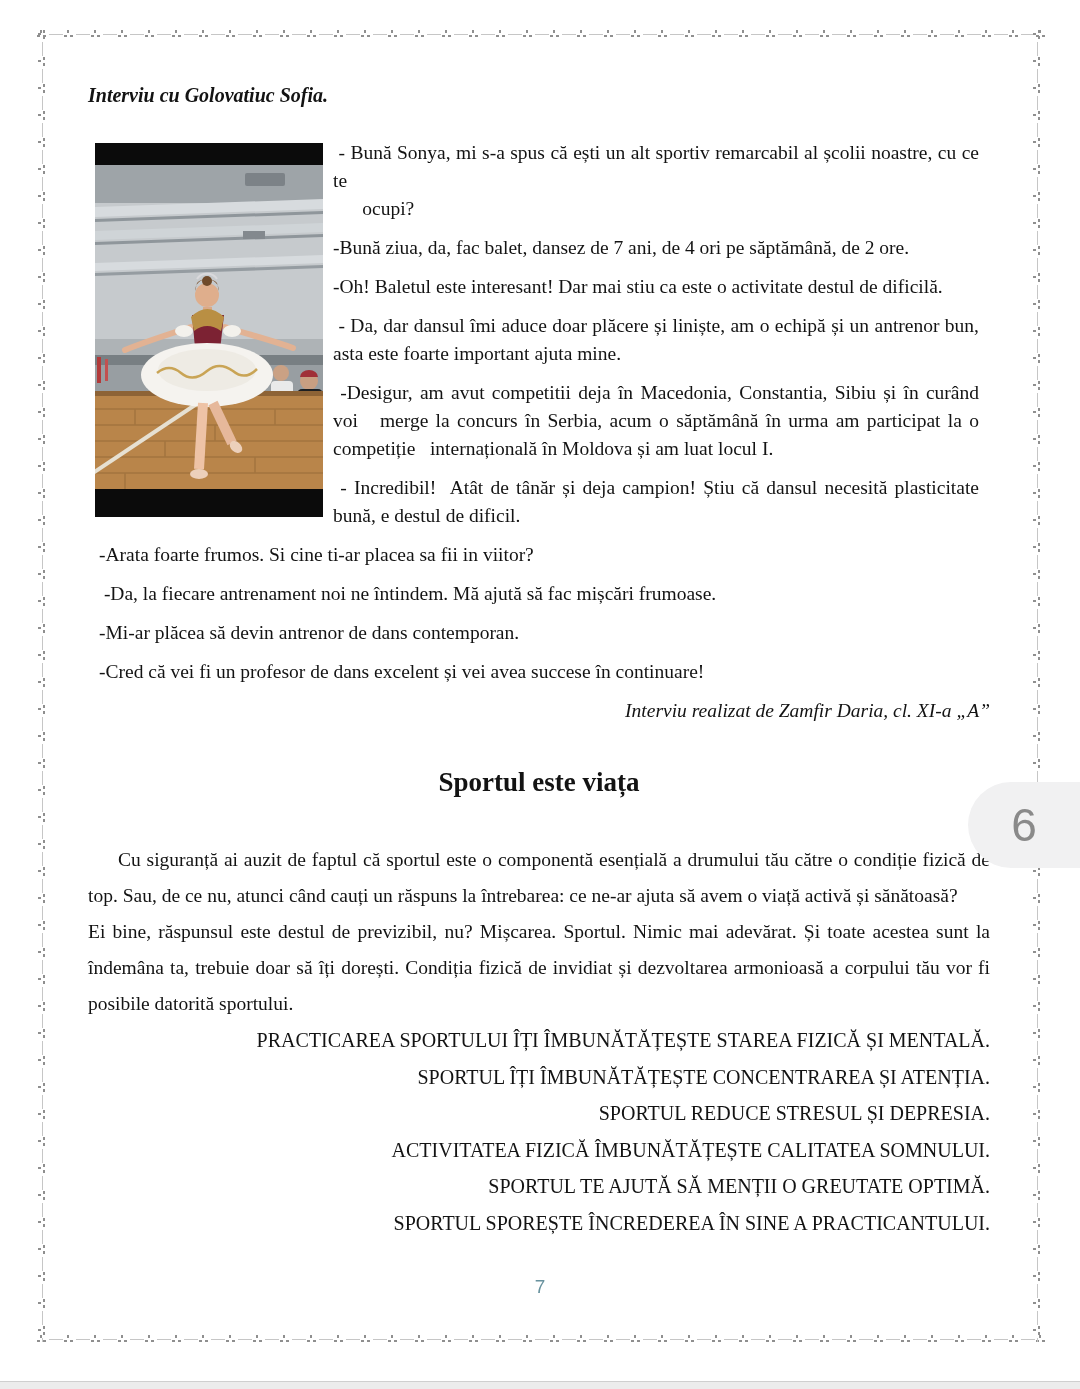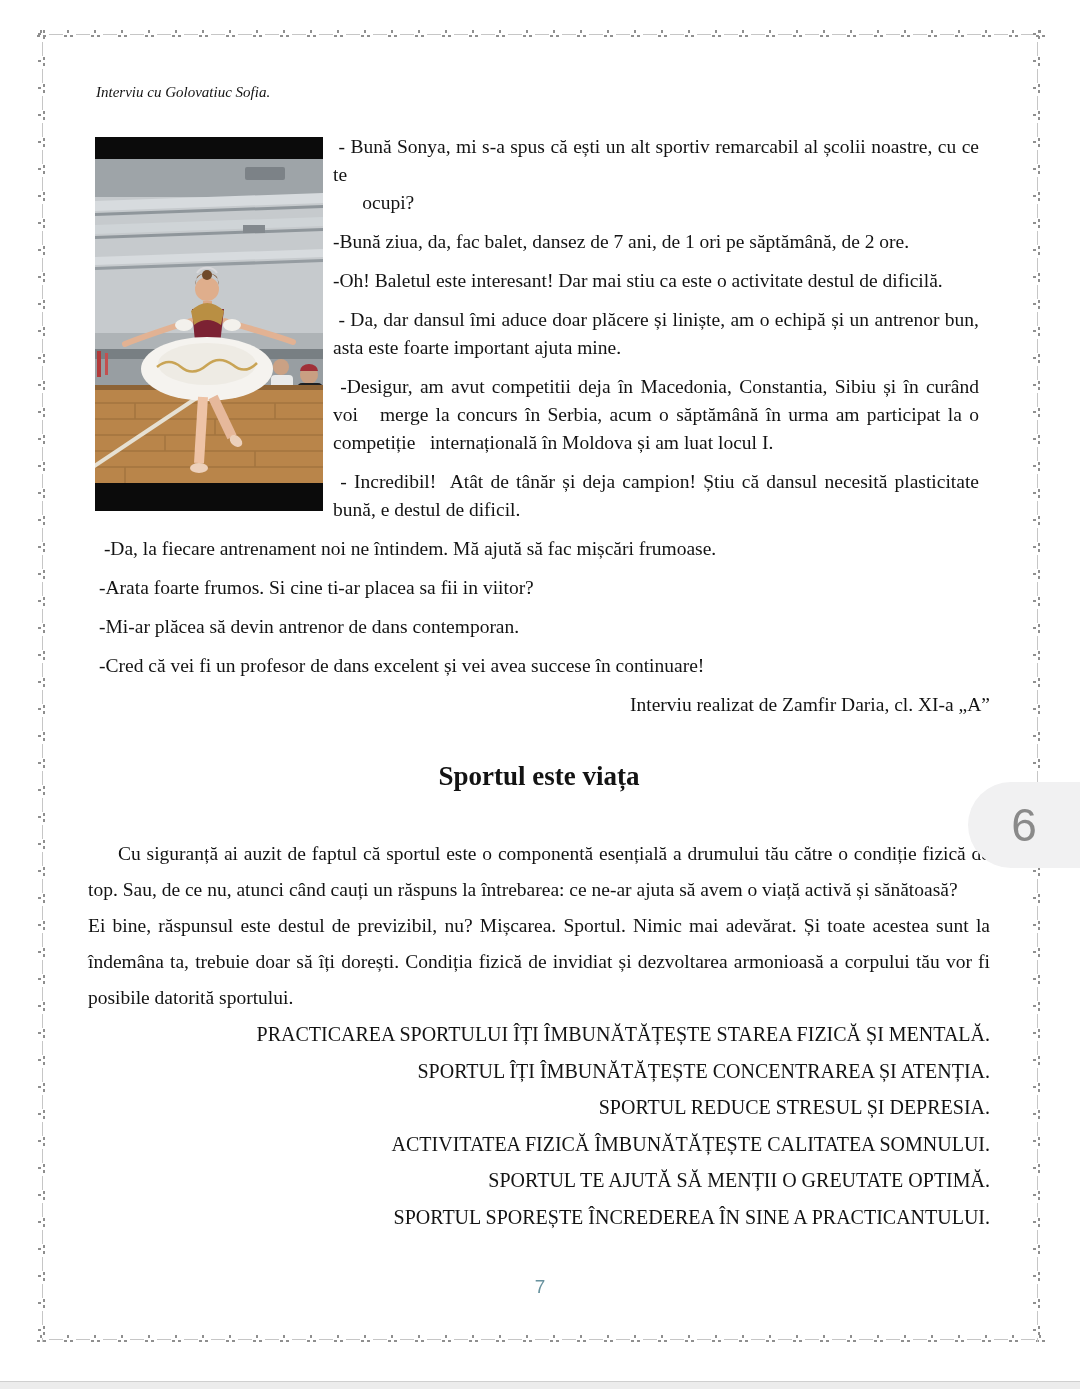--- a/index.html
+++ b/index.html
@@ -28,25 +28,25 @@
       radial-gradient(circle 1.3px at 7px 2.5px,#8f8f8f 98%,transparent),
       radial-gradient(circle 1.3px at 7px 8.5px,#8f8f8f 98%,transparent),
       linear-gradient(180deg,transparent 0 13px,#c6c6c6 13px 27px);
     background-size:10px 27px,10px 27px,10px 27px,1px 27px;
     background-position:0 0,0 0,0 0,4.5px 0;
   }
   .b-left{left:37px;} .b-right{left:1032px;}
 
   
   .content{position:absolute;left:88px;top:84px;width:902px;}
-  .doc-title{margin:0 0 32px 8px;font-size:15px;font-weight:normal;font-style:italic;}
+  .doc-title{margin:0 0 32px 0;font-size:20px;font-weight:bold;font-style:italic;}
   .photo-wrap{float:left;width:228px;height:374px;margin:4px 10px 12px 7px;background:#0b0b0b;}
   .photo-wrap svg{display:block;}
   .turn{margin:11px;font-size:19.5px;line-height:28px;text-align:justify;white-space:pre-wrap;}
-  .byline{margin:0;font-size:19.5px;line-height:28px;text-align:right;}
+  .byline{margin:0;font-size:19.5px;line-height:28px;font-style:italic;text-align:right;}
   .article-heading{margin:42px 0 12px 0;font-size:27px;font-weight:bold;text-align:center;}
   .article-p{margin:0;font-size:19.5px;line-height:36px;text-align:justify;}
   .p-indent{text-indent:30px;margin-top:44px;}
   .statement{margin:0;font-size:20px;line-height:36.5px;text-align:right;}
 
   
   .page-pill{
     position:absolute;top:782px;right:0;width:112px;height:86px;z-index:6;
     background:#f1f1f2;border-radius:46px 0 0 46px;
     display:flex;align-items:center;justify-content:center;
@@ -141,27 +141,27 @@
         <ellipse cx="104" cy="331" rx="9" ry="5" fill="#ecd0bb"></ellipse>
         <ellipse cx="141" cy="304" rx="7" ry="5" fill="#ecd0bb" transform="rotate(40 141 304)"></ellipse>
 
         <rect x="0" y="346" width="228" height="28" fill="#0b0b0b"></rect>
         <rect x="0" y="0" width="228" height="22" fill="#0b0b0b"></rect>
       </svg>
     </div>
 
     <p class="turn"> - Bună Sonya, mi s-a spus că ești un alt sportiv remarcabil al școlii noastre, cu ce te
       ocupi?</p>
-    <p class="turn">-Bună ziua, da, fac balet, dansez de 7 ani, de 1 ori pe săptămână, de 2 ore.</p>
+    <p class="turn">-Bună ziua, da, fac balet, dansez de 7 ani, de 4 ori pe săptămână, de 2 ore.</p>
     <p class="turn">-Oh! Baletul este interesant! Dar mai stiu ca este o activitate destul de dificilă.</p>
     <p class="turn"> - Da, dar dansul îmi aduce doar plăcere și liniște, am o echipă și un antrenor bun,   asta este foarte important ajuta mine.</p>
     <p class="turn"> -Desigur, am avut competitii deja în Macedonia, Constantia, Sibiu și în curând voi   merge la concurs în Serbia, acum o săptămână în urma am participat la o competiție   internațională în Moldova și am luat locul I.</p>
     <p class="turn"> - Incredibil!  Atât de tânăr și deja campion! Știu că dansul necesită plasticitate bună, e destul de dificil.</p>
+    <p class="turn">-Arata foarte frumos. Si cine ti-ar placea sa fii in viitor?</p>
     <p class="turn"> -Da, la fiecare antrenament noi ne întindem. Mă ajută să fac mișcări frumoase.</p>
-    <p class="turn">-Arata foarte frumos. Si cine ti-ar placea sa fii in viitor?</p>
     <p class="turn">-Mi-ar plăcea să devin antrenor de dans contemporan.</p>
     <p class="turn">-Cred că vei fi un profesor de dans excelent și vei avea succese în continuare!</p>
     <p class="byline">Interviu realizat de Zamfir Daria, cl. XI-a „A”</p>
 
     <p class="article-heading">Sportul este viața</p>
     <p class="article-p p-indent">Cu siguranță ai auzit de faptul că sportul este o componentă esențială a drumului tău către o condiție fizică de top. Sau, de ce nu, atunci când cauți un răspuns la întrebarea: ce ne-ar ajuta să avem o viață activă și sănătoasă?</p>
     <p class="article-p">Ei bine, răspunsul este destul de previzibil, nu? Mișcarea. Sportul. Nimic mai adevărat. Și toate acestea sunt la îndemâna ta, trebuie doar să îți dorești. Condiția fizică de invidiat și dezvoltarea armonioasă a corpului tău vor fi posibile datorită sportului.</p>
     <p class="statement">PRACTICAREA SPORTULUI ÎȚI ÎMBUNĂTĂȚEȘTE STAREA FIZICĂ ȘI MENTALĂ.</p>
     <p class="statement">SPORTUL ÎȚI ÎMBUNĂTĂȚEȘTE CONCENTRAREA ȘI ATENȚIA.</p>
     <p class="statement">SPORTUL REDUCE STRESUL ȘI DEPRESIA.</p>

